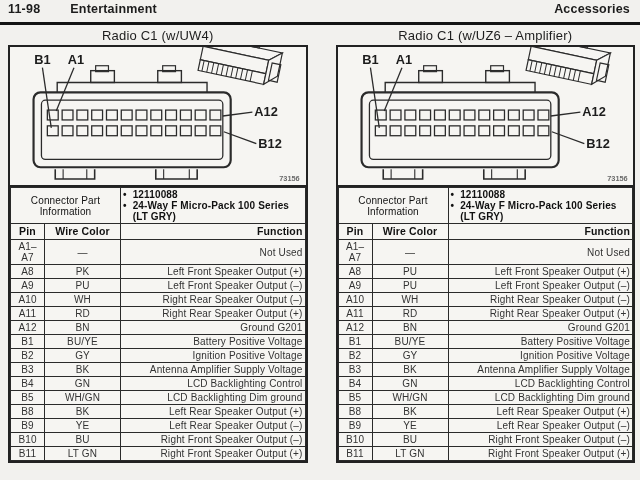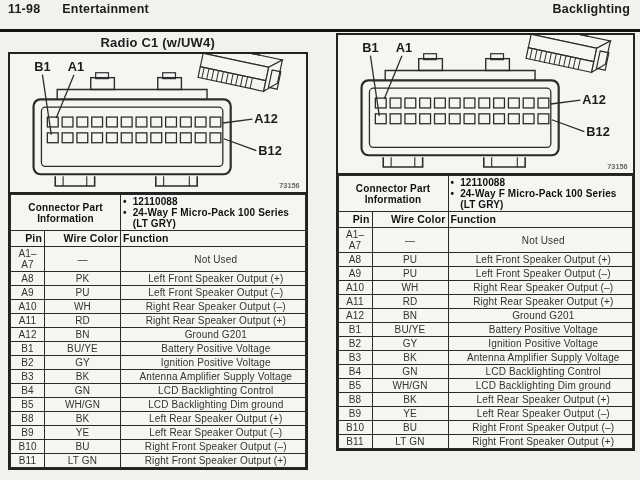--- a/index.html
+++ b/index.html
@@ -5,71 +5,71 @@
   html,body{margin:0;padding:0;}
   body{
     width:640px;height:480px;overflow:hidden;position:relative;
     background:#f2f1ee;
     font-family:"Liberation Sans", sans-serif;
     color:#1d1d1d;
   }
   
   .topbar{
     display:flex;align-items:center;
-    padding:2px 10px 13px 8px;
+    padding:2px 10px 6px 8px;
     border-bottom:3px solid #141414;
-    font-weight:bold;font-size:12.5px;letter-spacing:.2px;
+    font-weight:bold;font-size:12.5px;letter-spacing:.2px;gap:8px;
   }
   .topbar .pgnum{margin-right:22px;}
   .topbar .spacer{flex:1;}
   
   .panels{display:flex;gap:28px;padding:1px 5px 0 8px;}
   .panel-wrap{width:300px;}
   .panel-title{
     margin:2px 0 2px;text-align:center;
-    font-size:13px;font-weight:bold;letter-spacing:.2px;
+    font-size:13px;font-weight:normal;letter-spacing:.2px;
   }
   .panel{border:2px solid #222;background:#f6f5f2;}
   .diagram{height:138px;border-bottom:2px solid #222;position:relative;}
   .diagram svg{position:absolute;left:0;top:0;width:100%;height:100%;}
   .diagram text{font-family:"Liberation Sans", sans-serif;font-weight:bold;}
   
   table.pintable{width:100%;border-collapse:collapse;table-layout:fixed;}
   .pintable td,.pintable th{
     border:1px solid #2a2a2a;
     font-size:10px;line-height:11px;letter-spacing:.15px;
     padding:1px 2px;vertical-align:middle;
   }
   col.c-pin{width:34px;}
   col.c-wc{width:76px;}
   .info-label{
-    font-weight:bold;text-align:center;font-size:10.5px;line-height:12px;color:#111;
+    font-weight:normal;text-align:center;font-size:10.5px;line-height:12px;color:#111;
     padding:3px 4px;
   }
   .info-val{font-weight:bold;font-size:10.5px;line-height:12px;color:#111;padding:3px 4px 3px 10px;}
   .bullet{display:flex;gap:6px;}
   .bullet .b{flex:0 0 auto;}
   .head-row th{
-    font-weight:bold;font-size:10.5px;color:#111;text-align:right;padding:2px;
-  }
-  .head-row th.fn{text-align:left;margin-left:12px;}
+    font-weight:bold;font-size:10.5px;color:#111;text-align:center;padding:2px;
+  }
+  .head-row th.fn{text-align:right;margin-left:12px;}
   tbody.rows td{color:#333;}
   tbody.rows td:nth-child(1),tbody.rows td:nth-child(2){text-align:center;}
-  tbody.rows td:nth-child(3){padding-left:8px;text-align:center;}
+  tbody.rows td:nth-child(3){padding-left:8px;text-align:right;}
 </style>
 </head>
 <body>
 
 <div class="page">
 
   <header class="topbar">
     <span class="pgnum">11-98</span>
     <span class="section">Entertainment</span>
     <span class="spacer"></span>
-    <span class="rightlbl">Backlighting</span>
+    <span class="rightlbl">Accessories</span>
   </header>
 
   <main class="panels">
 
     <section class="panel-wrap">
       <h2 class="panel-title">Radio C1 (w/UW4)</h2>
       <div class="panel">
         <div class="diagram">
           <svg viewBox="0 0 296 140">
             <g fill="none" stroke="#2b2b2b">
@@ -237,20 +237,21 @@
                 <td>B11</td>
                 <td>LT GN</td>
                 <td>Right Front Speaker Output (+)</td>
               </tr>
             </tbody>
         </table>
       </div>
     </section>
 
     <section class="panel-wrap">
+      <h2 class="panel-title">Radio C1 (w/UZ6 – Amplifier)</h2>
       <div class="panel">
         <div class="diagram">
           <svg viewBox="0 0 296 140">
             <g fill="none" stroke="#2b2b2b">
               <rect x="22" y="46" width="200" height="76" rx="7" stroke-width="2.2"></rect>
               <rect x="30" y="54" width="184" height="60" rx="4" stroke-width="1.3"></rect>
               <path d="M46,46 L46,36 L198,36 L198,46" stroke-width="1.4"></path>
               <rect x="80" y="24" width="24" height="12" stroke-width="1.4"></rect>
               <rect x="85" y="19" width="13" height="6" stroke-width="1.2"></rect>
               <rect x="148" y="24" width="24" height="12" stroke-width="1.4"></rect>

